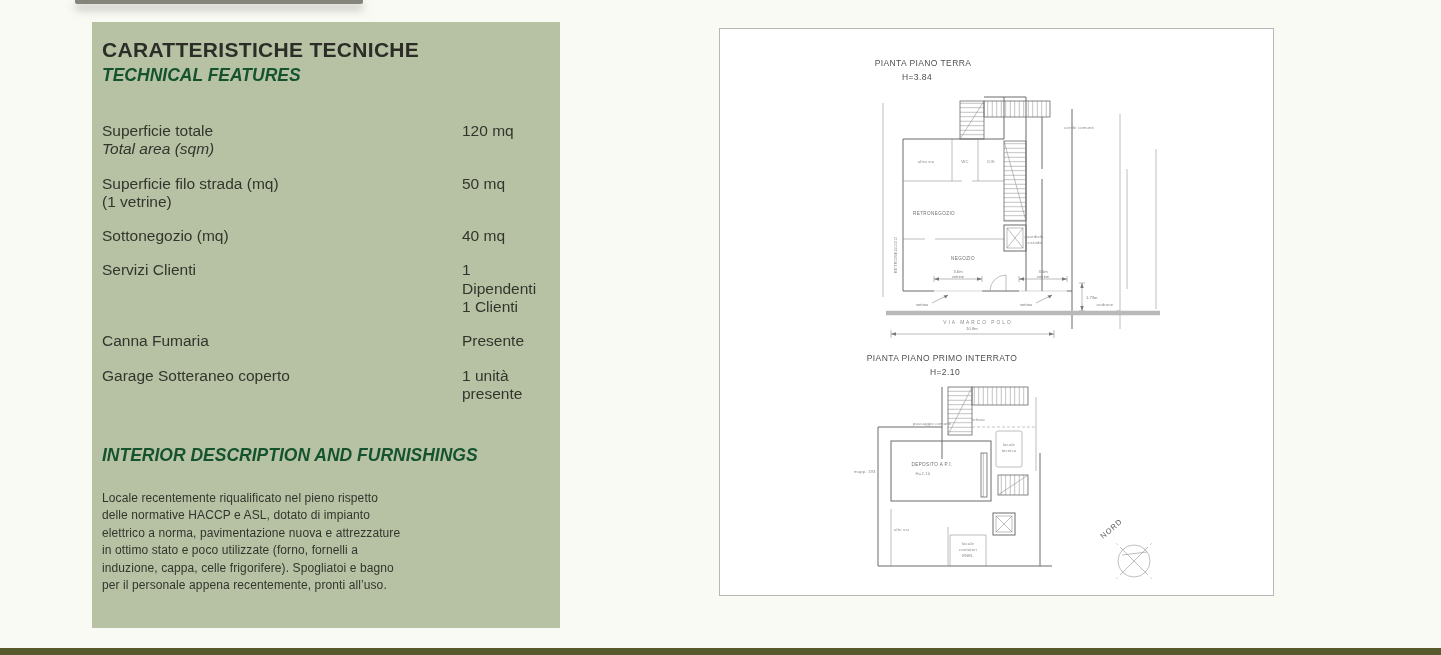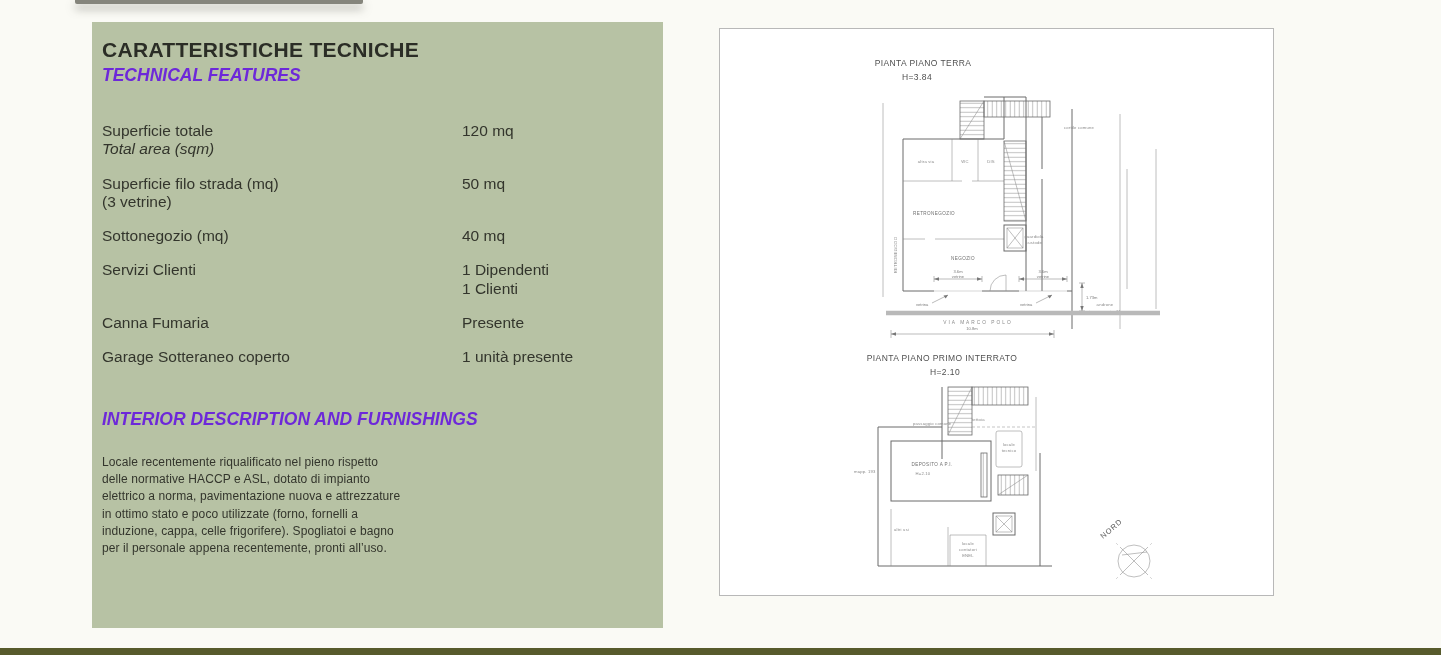--- a/index.html
+++ b/index.html
@@ -14,29 +14,29 @@
     background:#85857c;border-radius:0 0 2px 2px;
     box-shadow:0 5px 9px rgba(95,95,85,.5);
   }
   
   .bottom-bar{
     position:absolute;left:0;top:648px;width:1441px;height:7px;
     background:#575a2c;
   }
   
   .green-panel{
-    position:absolute;left:92px;top:22px;width:571px;height:606px;
+    position:absolute;left:92px;top:22px;width:468px;height:606px;
     background:#b7c2a4;box-sizing:border-box;
     padding:16px 26px 0 10px;color:#32342b;
   }
   .sec-title{
     margin:0;font-size:21px;font-weight:bold;letter-spacing:.3px;color:#2b2d26;
   }
   .sec-sub{
-    margin:3px 0 0 0;font-size:17.5px;font-weight:bold;font-style:italic;color:#6d28d9;
+    margin:3px 0 0 0;font-size:17.5px;font-weight:bold;font-style:italic;color:#14532d;
   }
   .specs{margin-top:36px;font-size:15.5px;line-height:1.18;color:#33352c;}
   .spec-row{display:grid;grid-template-columns:345px 1fr;margin-bottom:16px;gap:15px;}
   .spec-row.mt-sm{margin-top:4px;}
   .spec-row.mt-md{margin-top:12px;}
   .spec-sub{display:block;}
   .spec-sub.italic{font-style:italic;}
   .spec-value span{display:block;}
   .section2{margin-top:42px;}
   .desc{margin-top:24px;font-size:12px;line-height:1.45;letter-spacing:.1px;color:#33352c;}
@@ -78,21 +78,21 @@
           <span class="spec-sub italic">Total area (sqm)</span>
         </div>
         <div class="spec-value">
           <span>120 mq</span>
         </div>
       </div>
 
       <div class="spec-row">
         <div class="spec-label">
           <span>Superficie filo strada (mq)</span>
-          <span class="spec-sub">(3 vetrine)</span>
+          <span class="spec-sub">(1 vetrine)</span>
         </div>
         <div class="spec-value">
           <span>50 mq</span>
         </div>
       </div>
 
       <div class="spec-row">
         <div class="spec-label">
           <span>Sottonegozio (mq)</span>
         </div>

